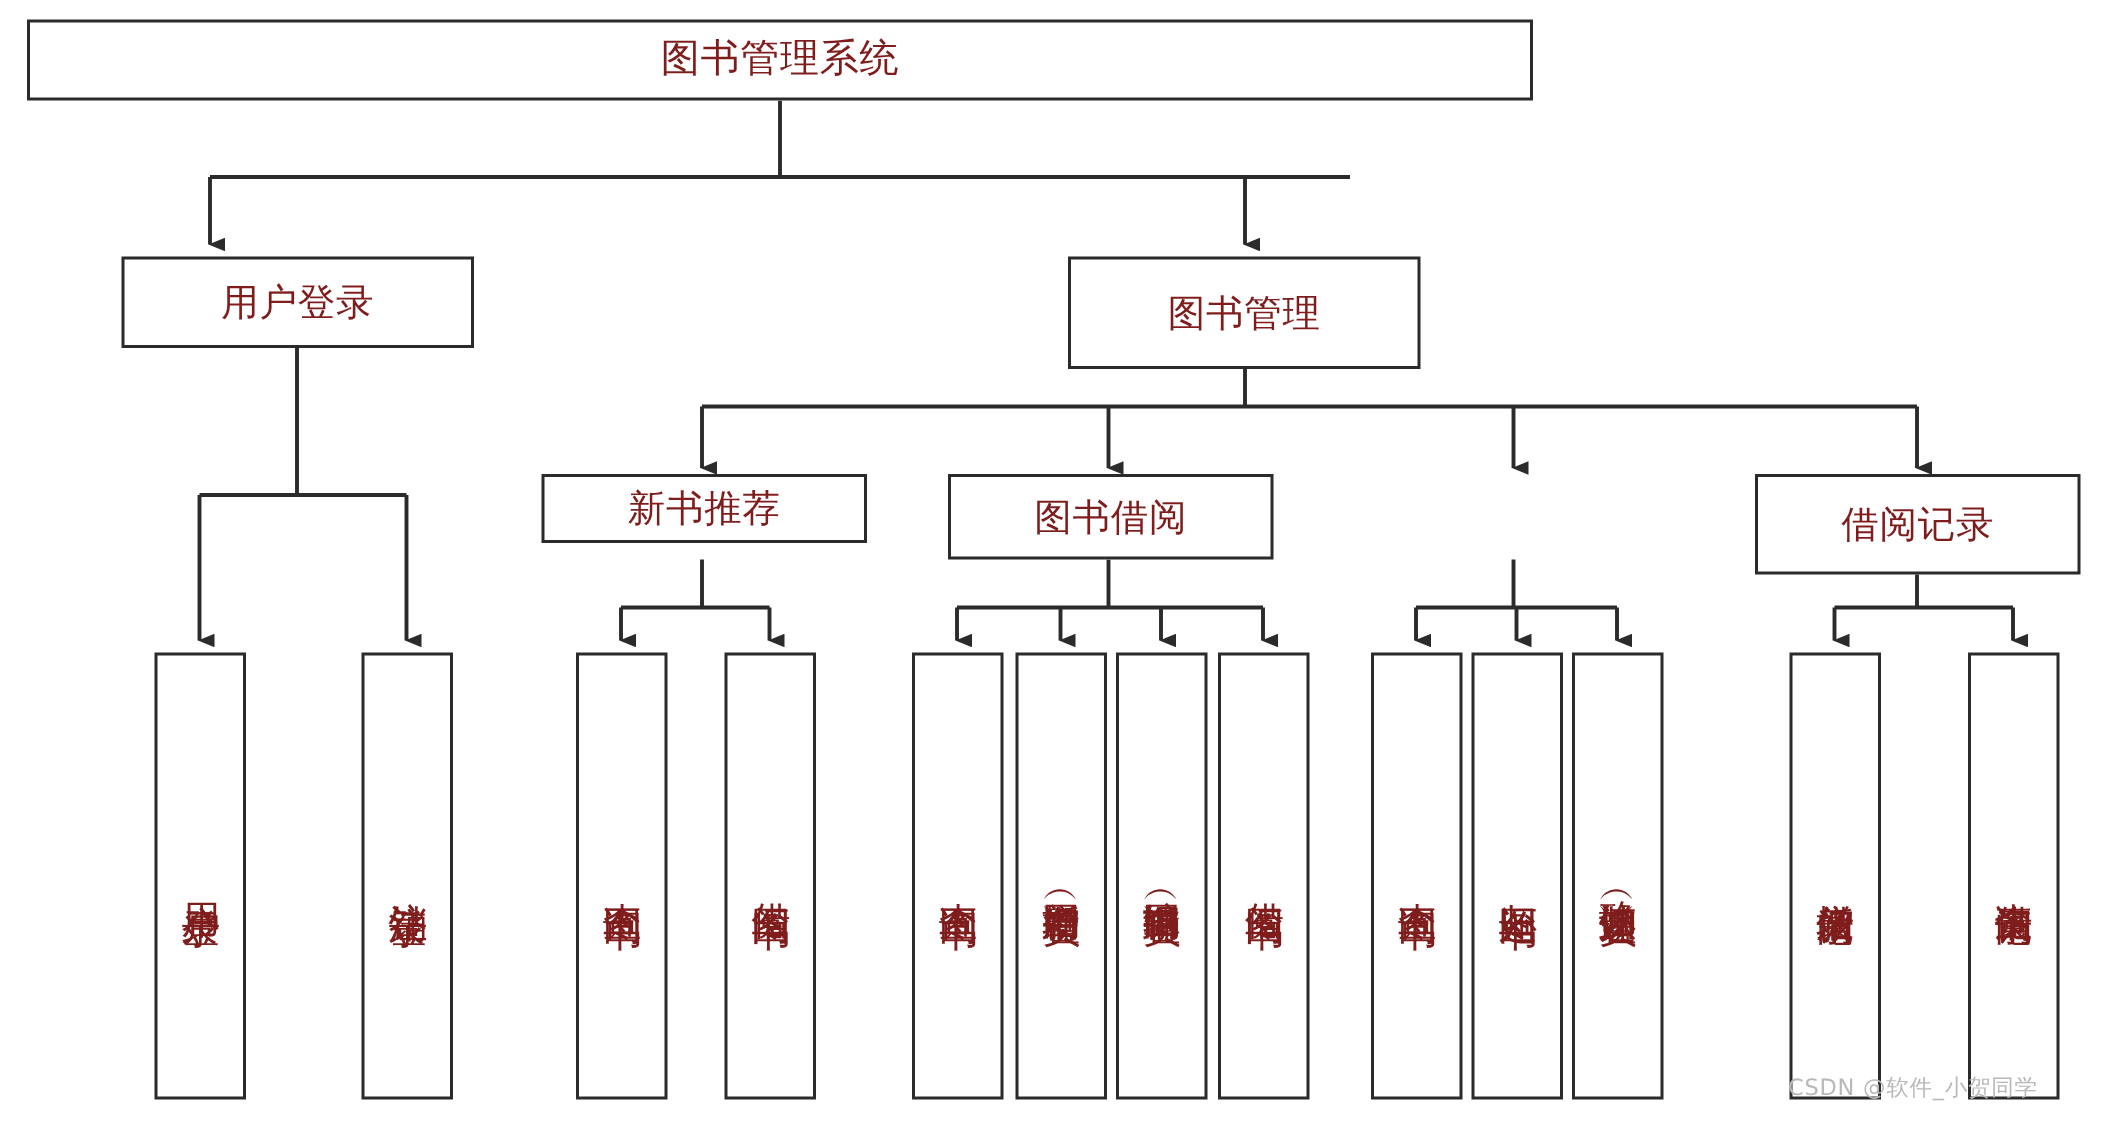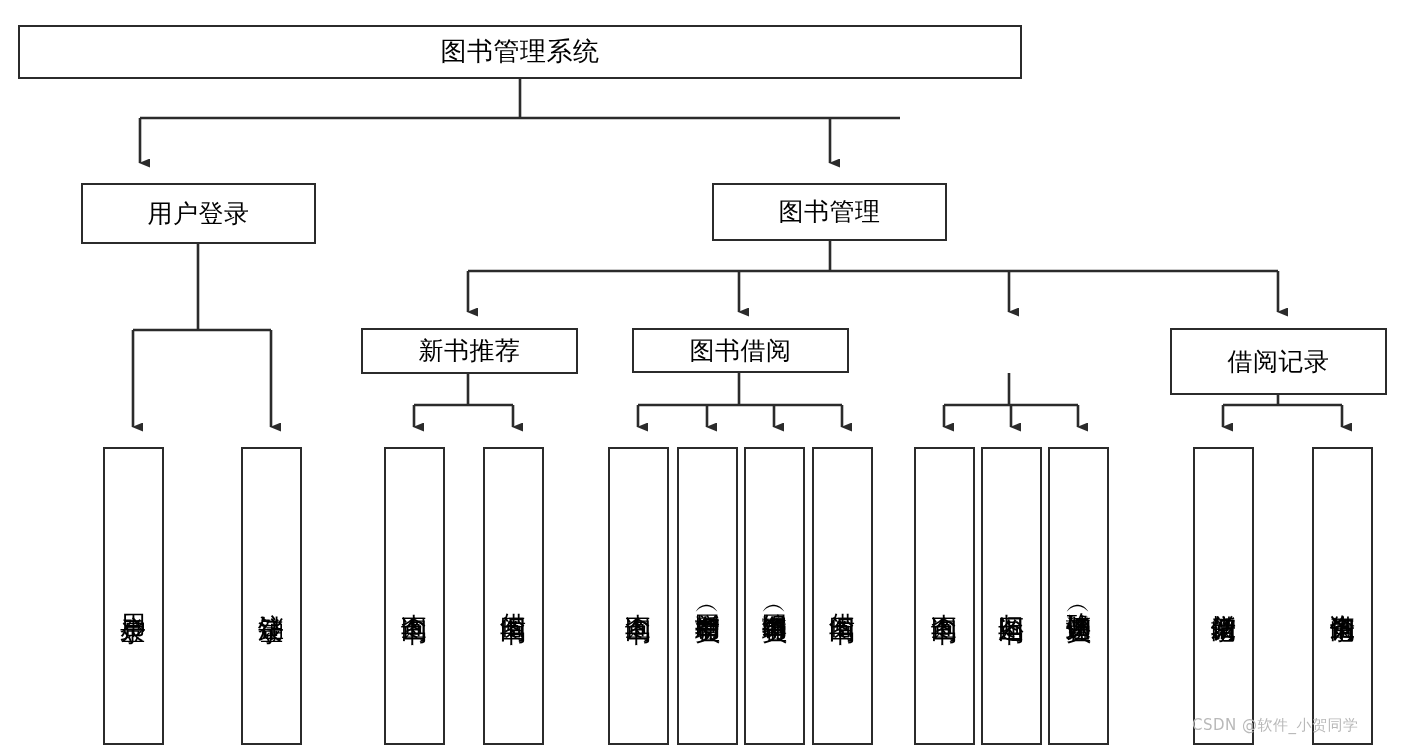--- a/index.html
+++ b/index.html
@@ -27,23 +27,22 @@
     pointer-events: none;
   }
   .node {
     position: absolute;
     box-sizing: border-box;
     background: #ffffff;
     border: 2px solid #2b2b2b;
     display: flex;
     align-items: center;
     justify-content: center;
-    color: #000000;
+    color: #7f1d1d;
     z-index: 3;
-    margin-top: 12px;
   }
   .node-label {
     display: block;
     text-align: center;
     line-height: 1.12;
     letter-spacing: 0.5px;
   }
   
   .node.horiz .node-label {
     font-size: 25px;
@@ -135,28 +134,28 @@
     </g>
   </svg>
 
   <div class="node horiz root" style="left:18px; top:13px; width:1004px; height:54px;">
     <span class="node-label">图书管理系统</span>
   </div>
 
   <div class="node horiz" style="left:81px; top:171px; width:235px; height:61px;">
     <span class="node-label">用户登录</span>
   </div>
-  <div class="node horiz" style="left:712px; top:171px; width:235px; height:58px;">
+  <div class="node horiz" style="left:712px; top:171px; width:235px; height:75px;">
     <span class="node-label">图书管理</span>
   </div>
 
   <div class="node horiz" style="left:361px; top:316px; width:217px; height:46px;">
     <span class="node-label">新书推荐</span>
   </div>
-  <div class="node horiz" style="left:632px; top:316px; width:217px; height:45px;">
+  <div class="node horiz" style="left:632px; top:316px; width:217px; height:57px;">
     <span class="node-label">图书借阅</span>
   </div>
   <div class="node horiz" style="left:1170px; top:316px; width:217px; height:67px;">
     <span class="node-label">借阅记录</span>
   </div>
 
   <div class="node vert" style="left:103px; top:435px; width:61px; height:298px;">
     <span class="node-label">用户登录</span>
   </div>
   <div class="node vert" style="left:241px; top:435px; width:61px; height:298px;">

